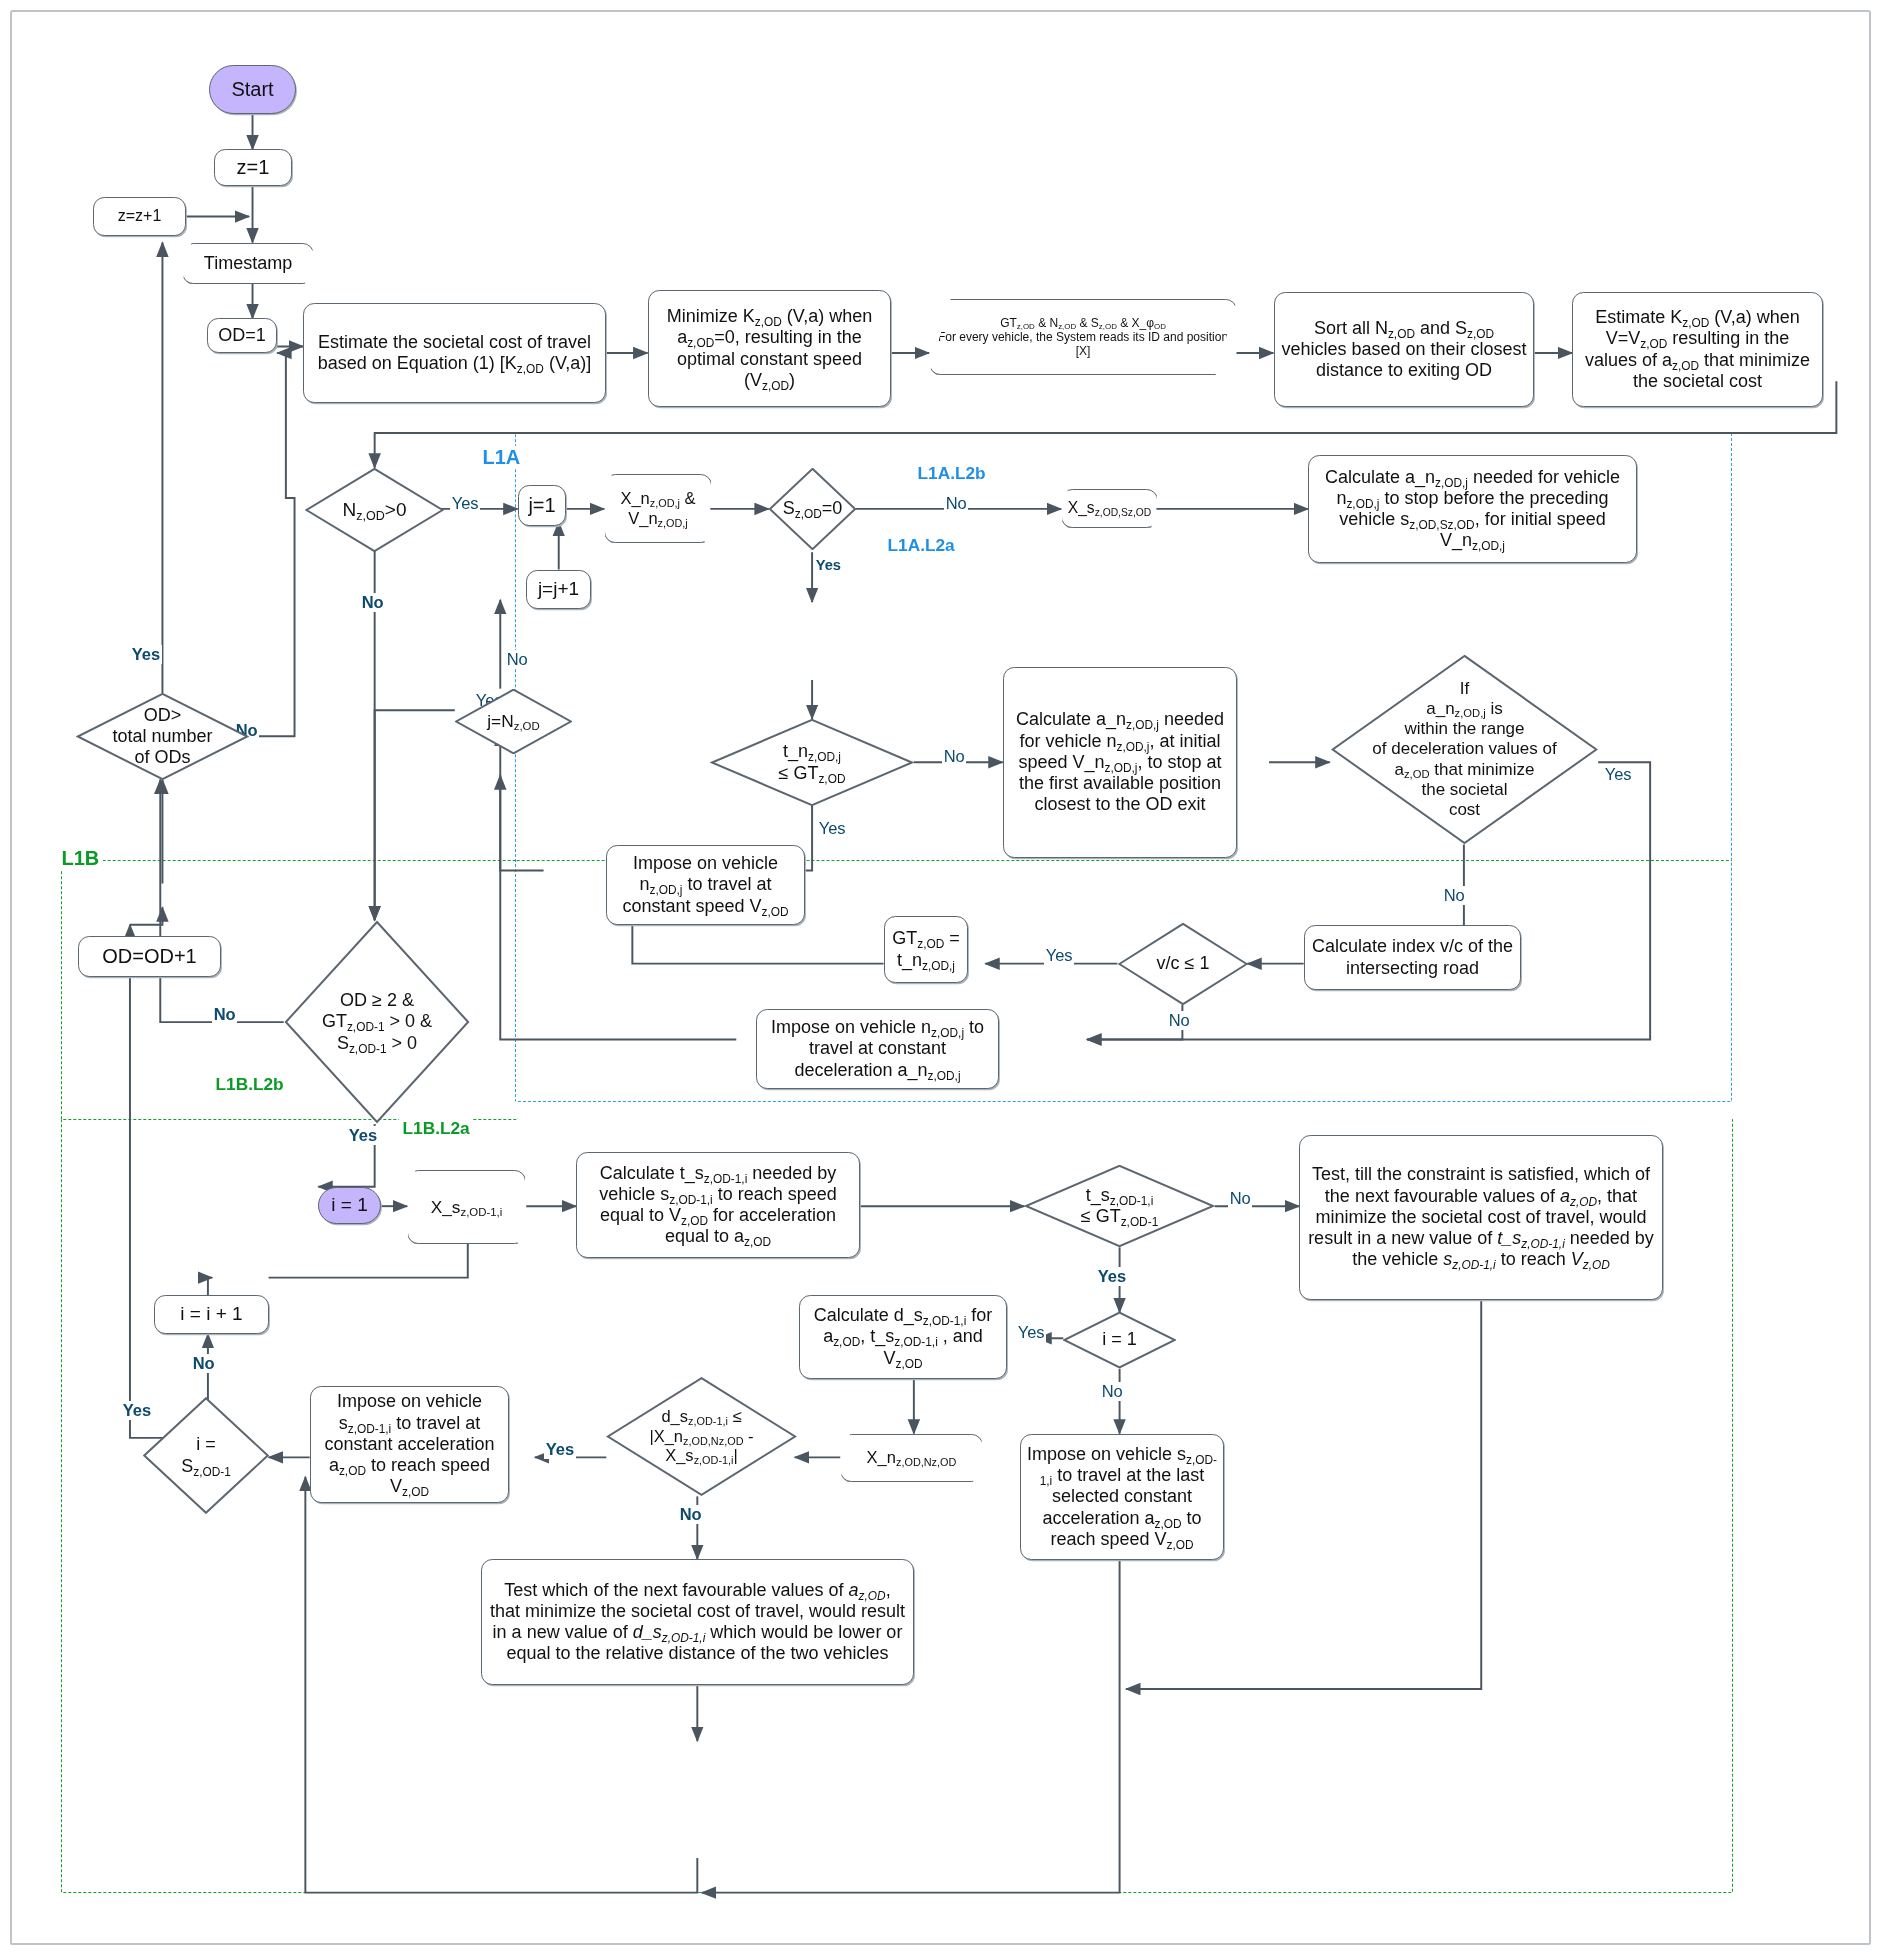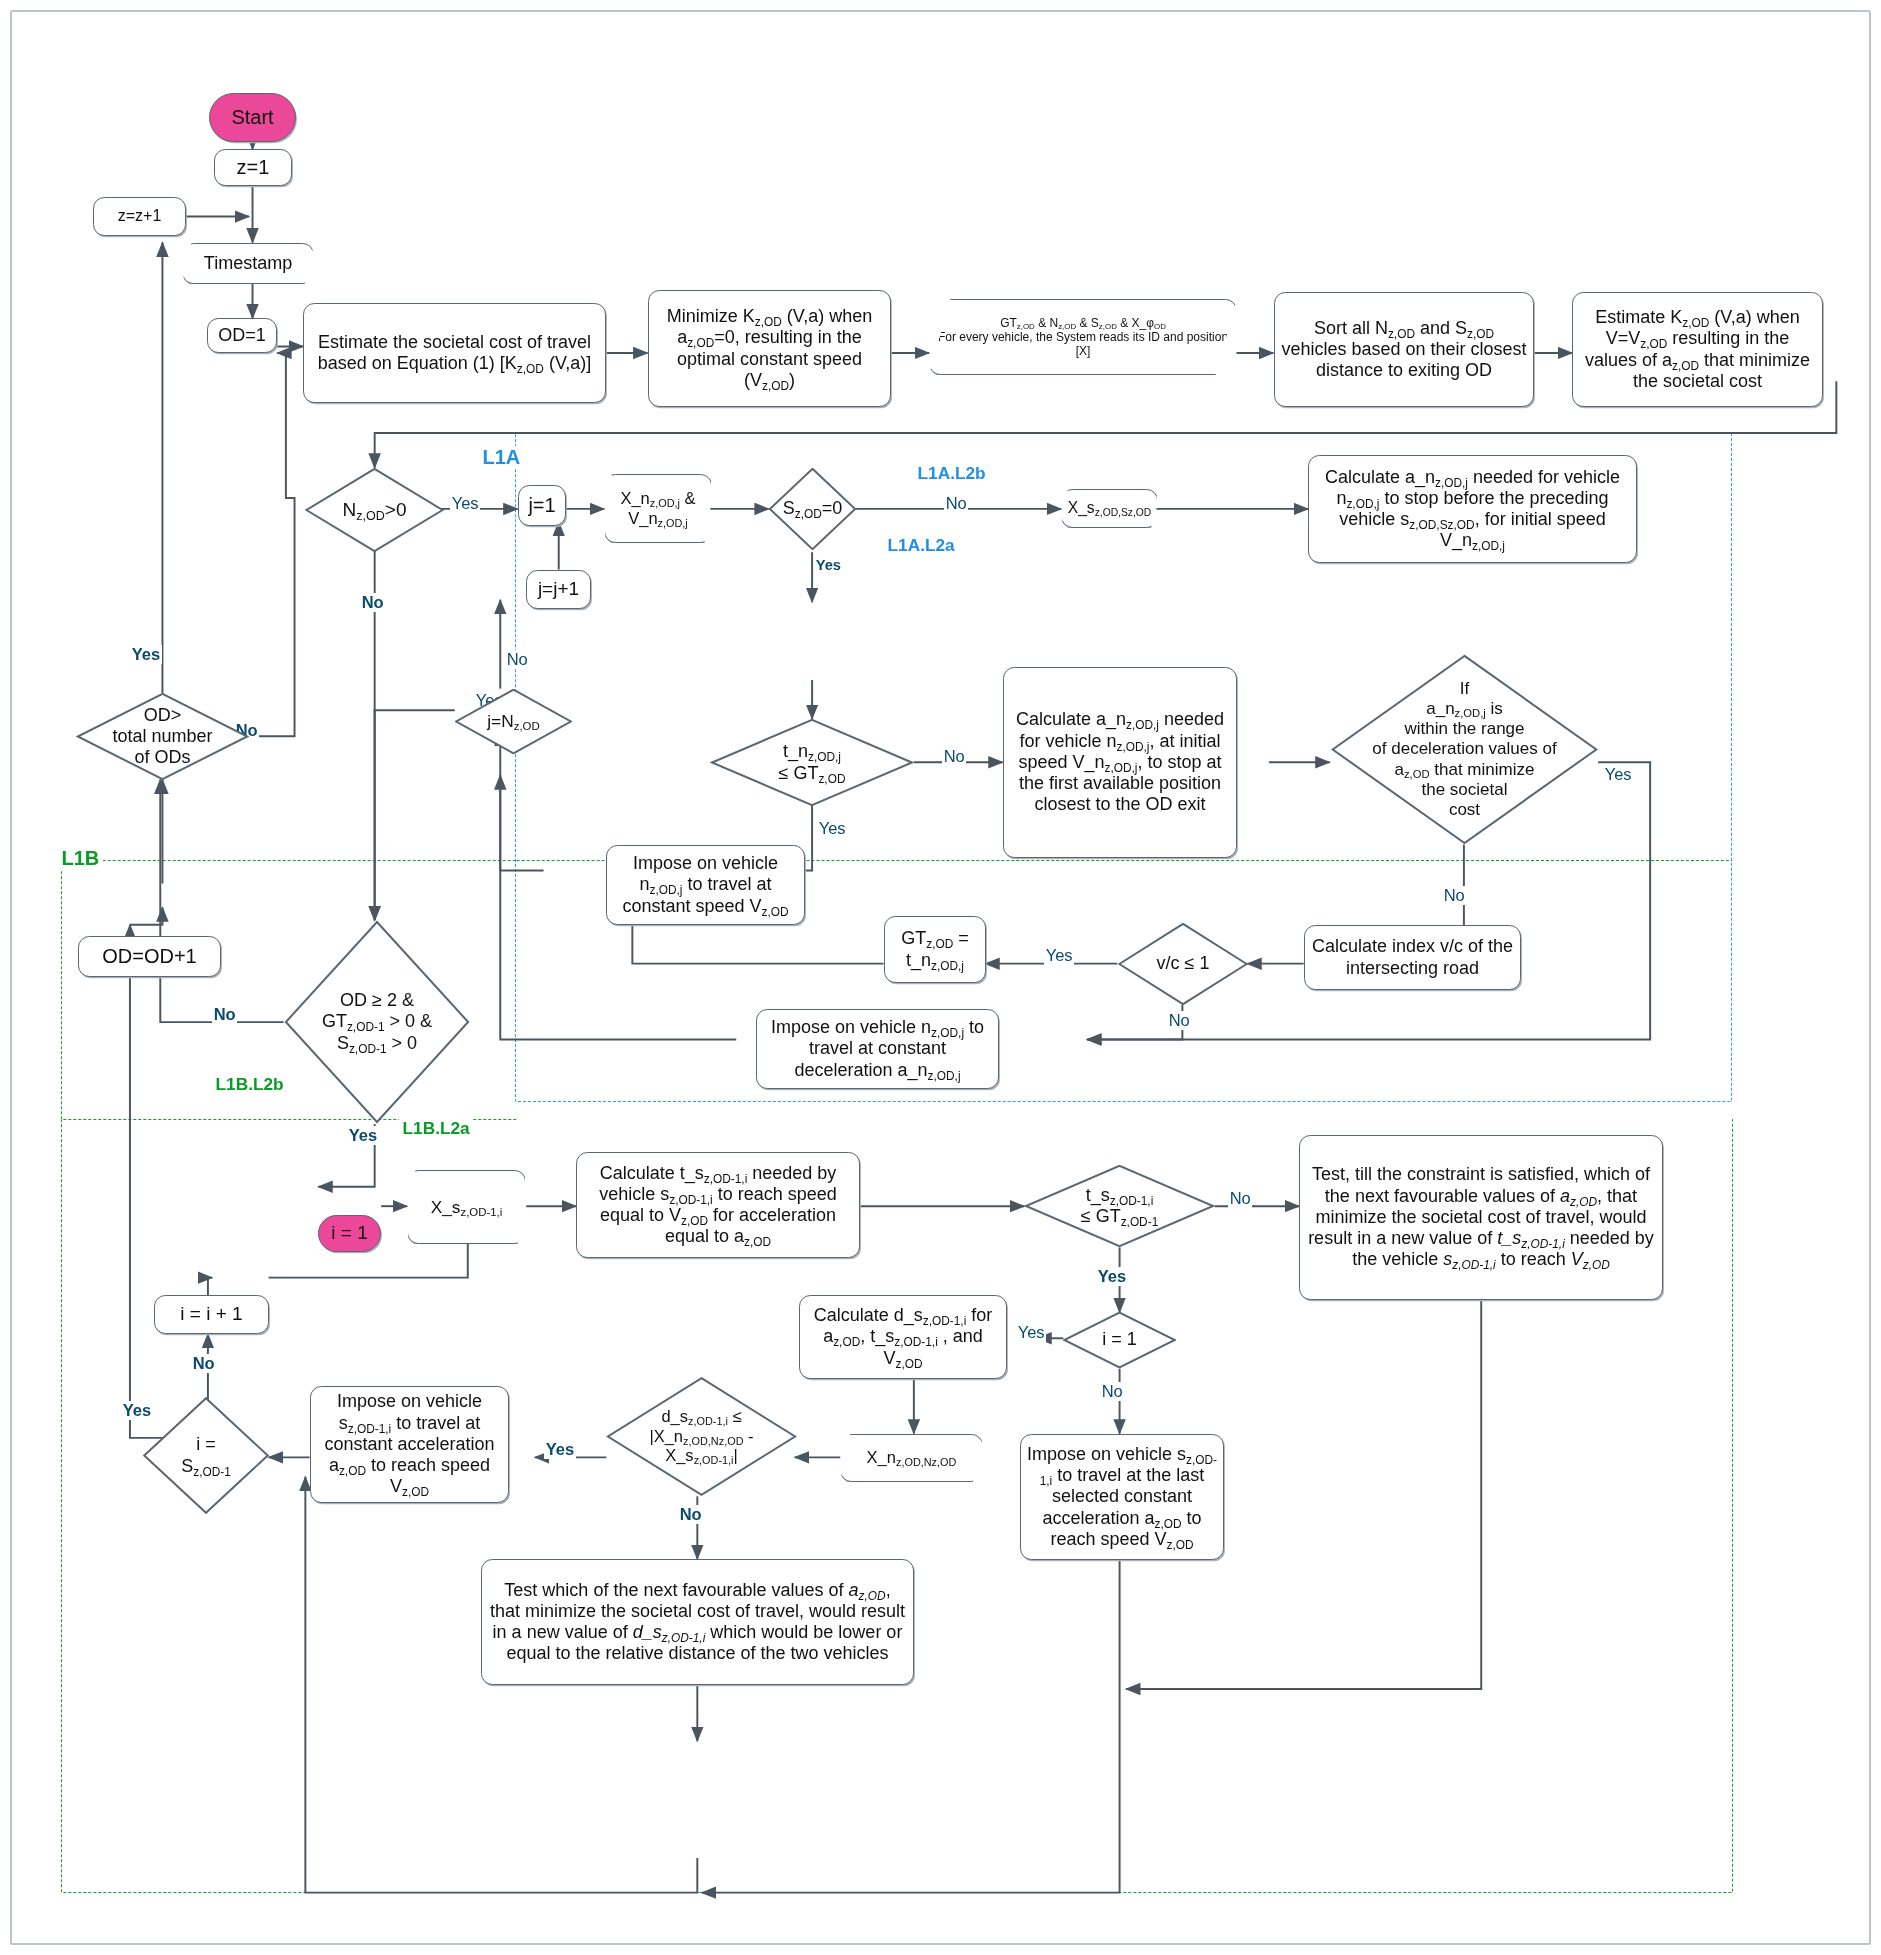--- a/index.html
+++ b/index.html
@@ -3,21 +3,21 @@
 <meta charset="utf-8">
 <style>
   html,body{margin:0;padding:0;background:#ffffff;}
   body{font-family:"Liberation Sans", sans-serif;}
   #canvas{position:relative;width:1881px;height:1955px;background:#fff;overflow:hidden;}
   #frame{position:absolute;left:9.5px;top:9.5px;width:1861px;height:1935px;border:2.6px solid #bfc4c9;border-radius:2.6px;box-sizing:border-box;}
   svg#wires{position:absolute;left:0;top:0;width:1881px;height:1955px;pointer-events:none;}
 
   .node{position:absolute;box-sizing:border-box;display:flex;align-items:center;justify-content:center;text-align:center;color:#111;line-height:1.18;}
   .proc{border:1.3px solid #5b6670;border-radius:11.3px;background:#fff;box-shadow:1.3px 1.7px 0 -0.4px #aab2ba;padding:3.5px 5.2px;}
-  .term{border:1.3px solid #5b6670;border-radius:26px;background:#ec4899;box-shadow:1.3px 1.7px 0 -0.4px #aab2ba;padding:1.7px 4.3px;margin-top:28px;}
+  .term{border:1.3px solid #5b6670;border-radius:26px;background:#c4b5fd;box-shadow:1.3px 1.7px 0 -0.4px #aab2ba;padding:1.7px 4.3px;}
   .data{border:1.3px solid #5b6670;background:#fff;border-radius:11.3px;box-shadow:1.3px 1.7px 0 -0.4px #aab2ba;
         -webkit-clip-path:polygon(7% 0,100% 0,93% 100%,0 100%);clip-path:polygon(7% 0,100% 0,93% 100%,0 100%);padding:2.6px 7px;}
   .dia{background:transparent;}
   .dia .dtxt{position:relative;z-index:2;width:86%;}
   .dia .dshape{position:absolute;left:0;top:0;width:100%;height:100%;z-index:1;}
 
   .lbl{position:absolute;color:#0c4a6e;background:#fff;padding:0 1.7px;white-space:nowrap;}
   .grp{position:absolute;box-sizing:border-box;border-radius:1.7px;}
   .grpA{border:1.7px dashed #2e9bf0;}
   .grpB{border:1.7px dashed #12a02c;}
@@ -253,21 +253,21 @@
     <svg class="dshape" viewBox="0 0 100 100" preserveAspectRatio="none">
         <polygon points="50,1 99,50 50,99 1,50" fill="#fff" stroke="#5b6670" stroke-width="2" vector-effect="non-scaling-stroke"></polygon>
       </svg>
     <span class="dtxt">If<br>a_n<sub>z,OD,j</sub> is<br>within the range<br>of deceleration values of<br>a<sub>z,OD</sub> that minimize<br>the societal<br>cost</span>
   </div>
 
   <div class="node proc" style="left:606px;top:845px;width:199px;height:80px;font-size:18px;">
     <span>Impose on vehicle n<sub>z,OD,j</sub> to travel at constant speed V<sub>z,OD</sub></span>
   </div>
 
-  <div class="node proc" style="left:884px;top:916px;width:102px;height:67px;font-size:18px;">
+  <div class="node proc" style="left:884px;top:916px;width:84px;height:67px;font-size:18px;">
     <span>GT<sub>z,OD</sub> =<br>t_n<sub>z,OD,j</sub></span>
   </div>
 
   <div class="node dia" style="left:1118px;top:923px;width:130px;height:82px;font-size:18px;">
     <svg class="dshape" viewBox="0 0 100 100" preserveAspectRatio="none">
         <polygon points="50,1 99,50 50,99 1,50" fill="#fff" stroke="#5b6670" stroke-width="2" vector-effect="non-scaling-stroke"></polygon>
       </svg>
     <span class="dtxt">v/c ≤ 1</span>
   </div>
 

